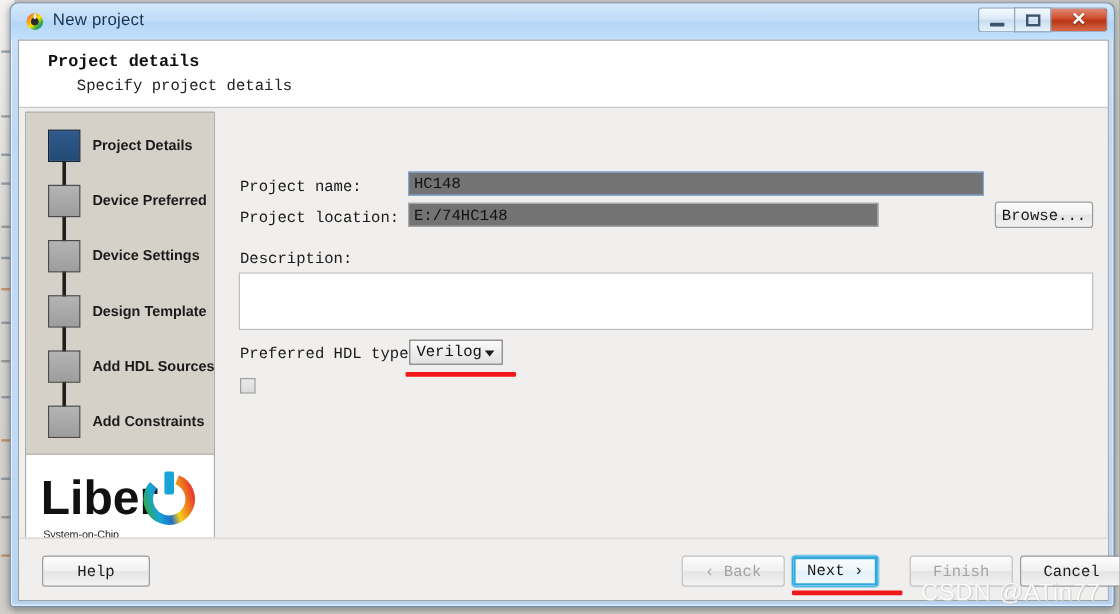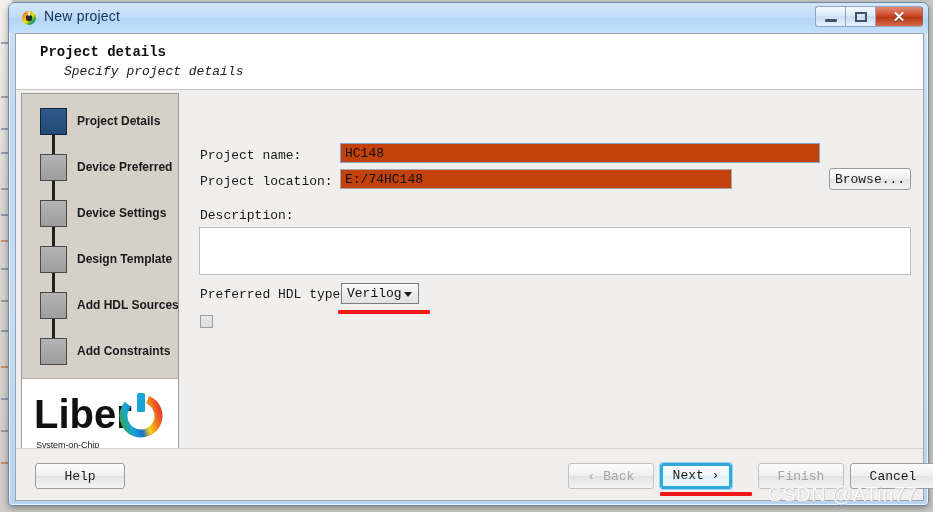--- a/index.html
+++ b/index.html
@@ -143,21 +143,20 @@
     font-size: 14px;
     font-weight: bold;
     color: #111;
   }
   .header-sub {
     position: absolute;
     left: 48px; top: 30px;
     font-family: "Liberation Mono", monospace;
     font-size: 13px;
     color: #222;
-    font-style: italic;
   }
 
   
   .body-area {
     position: absolute;
     left: 0; top: 57px;
     width: 100%;
     height: 375px;
     background: #f0efed;
   }
@@ -239,21 +238,21 @@
   }
   .flabel {
     position: absolute;
     font-family: "Liberation Mono", monospace;
     font-size: 13px;
     color: #1a1a1a;
     white-space: nowrap;
   }
   .finput {
     position: absolute;
-    background: #c2410c;
+    background: #737373;
     border: 1px solid #a8a8a8;
     box-sizing: border-box;
     font-family: "Liberation Mono", monospace;
     font-size: 13px;
     color: #111;
     padding: 0 4px;
     line-height: 18px;
     outline: none;
   }
   .finput.focused { border-color: #7aa7d6; }

